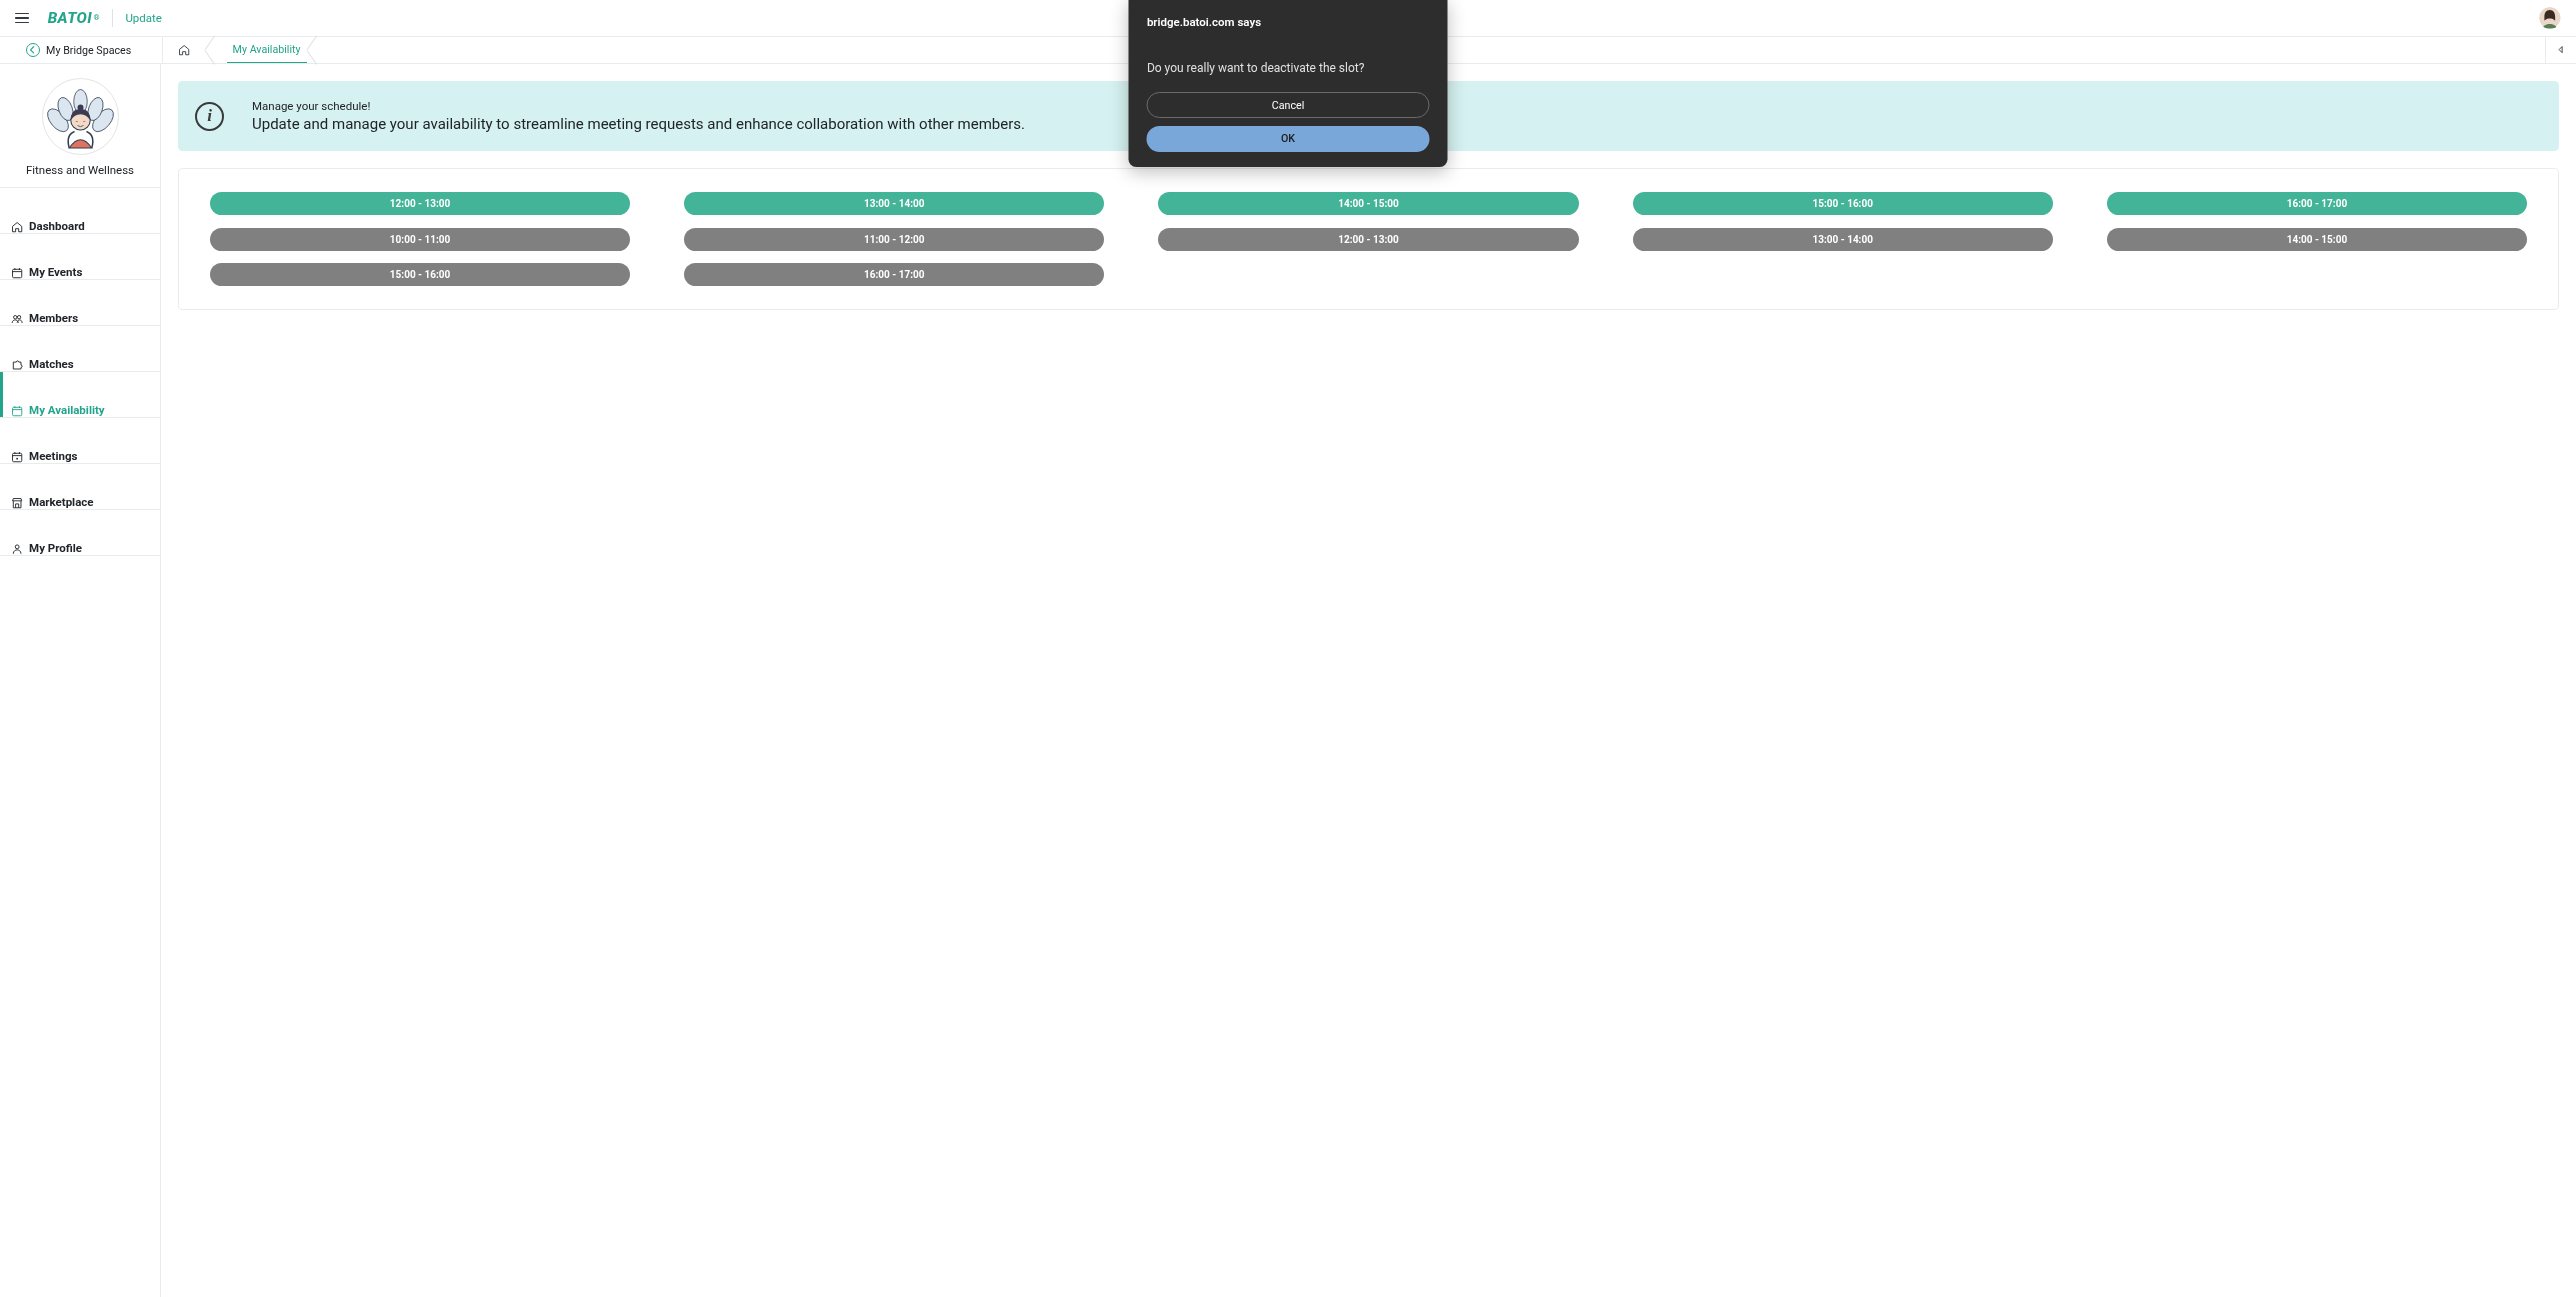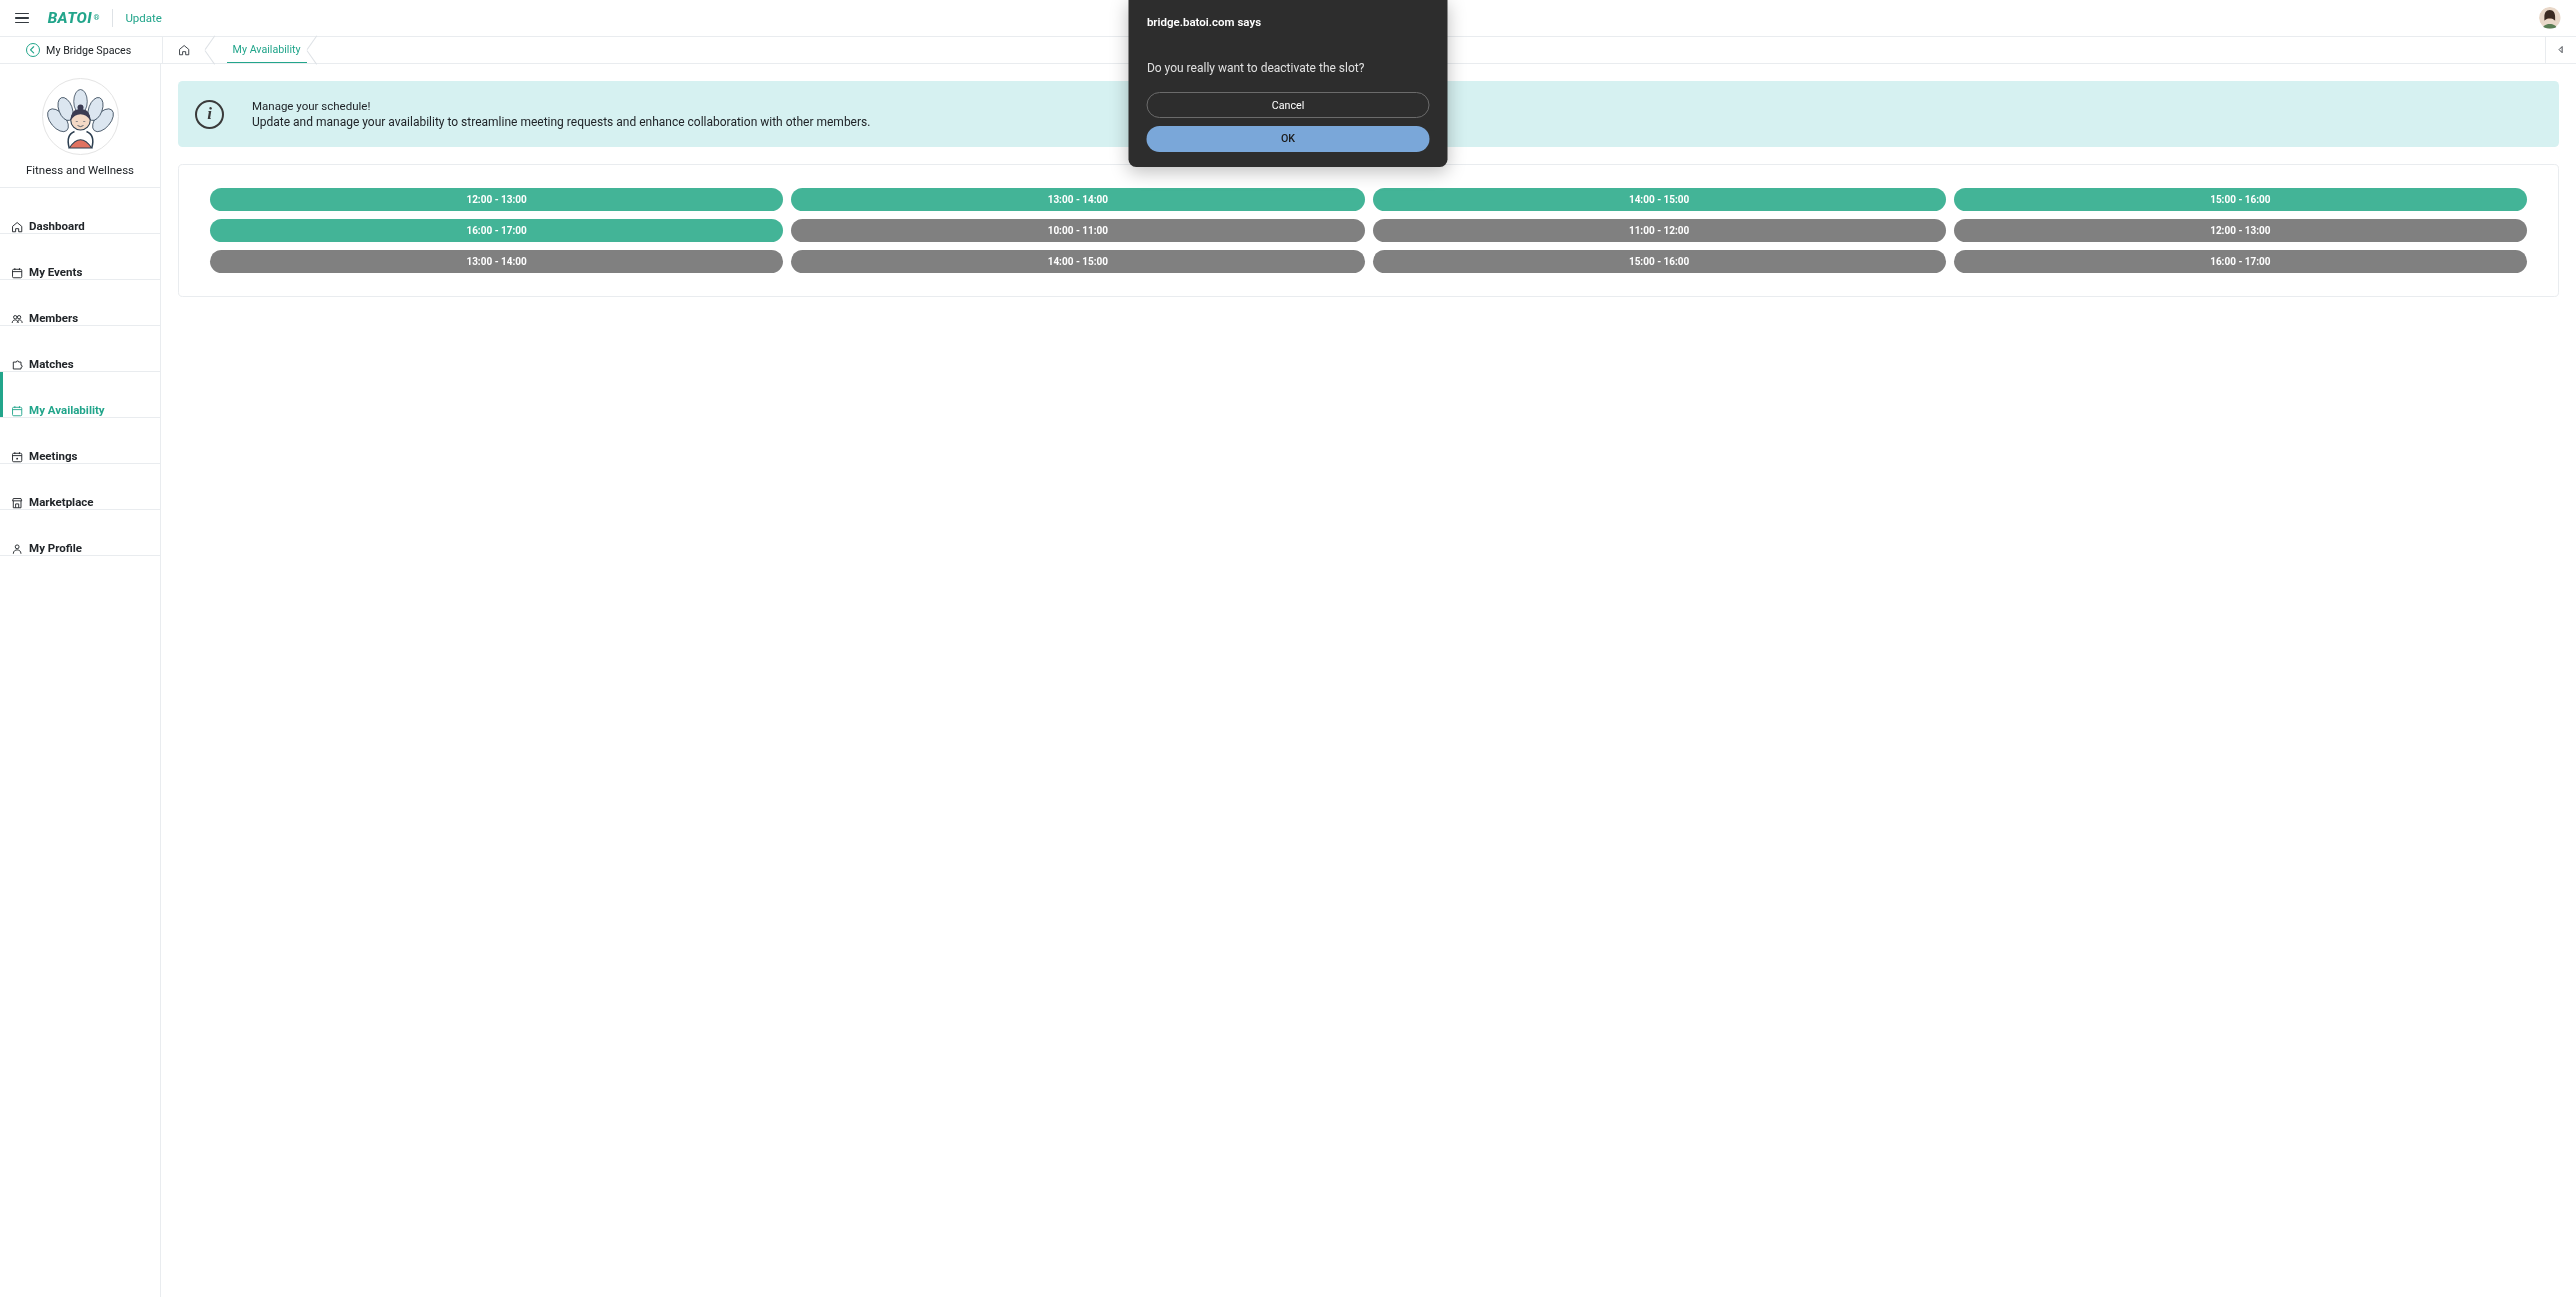--- a/index.html
+++ b/index.html
@@ -262,44 +262,43 @@
     color: #3a3a3a;
     flex-shrink: 0;
   }
   .info-text h4 {
     font-size: 11.5px;
     font-weight: 400;
     color: #212529;
     margin-bottom: 1.5px;
   }
   .info-text p {
-    font-size: 12px;
+    font-size: 15px;
     color: #212529;
   }
 
   .card {
     margin-top: 17px;
     border: 0.8px solid #e9ecef;
     border-radius: 4.6px;
     overflow: hidden;
   }
   .card-header {
     text-align: center;
     padding: 7.7px 0;
     border-bottom: 0.8px solid #e9ecef;
     font-size: 15.3px;
     color: #212529;
   }
   .slot-grid {
     display: grid;
-    grid-template-columns: repeat(4, 1fr);
+    grid-template-columns: repeat(5, 1fr);
     padding: 23px 31px 23px;
     row-gap: 12.3px;
     column-gap: 54px;
-    gap: 8px;
   }
   .slot {
     height: 23px;
     border-radius: 11.5px;
     display: flex;
     align-items: center;
     justify-content: center;
     font-size: 10px;
     font-weight: 700;
     color: #ffffff;

